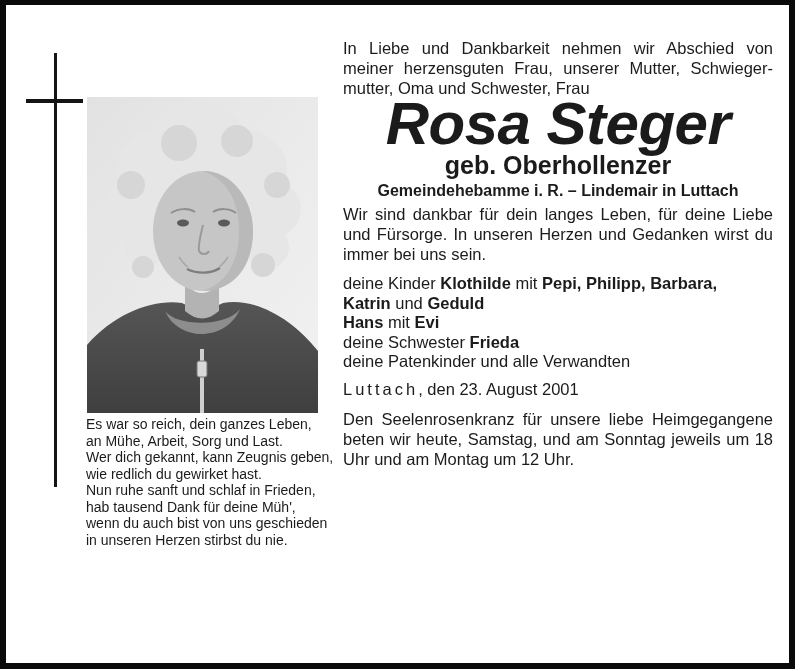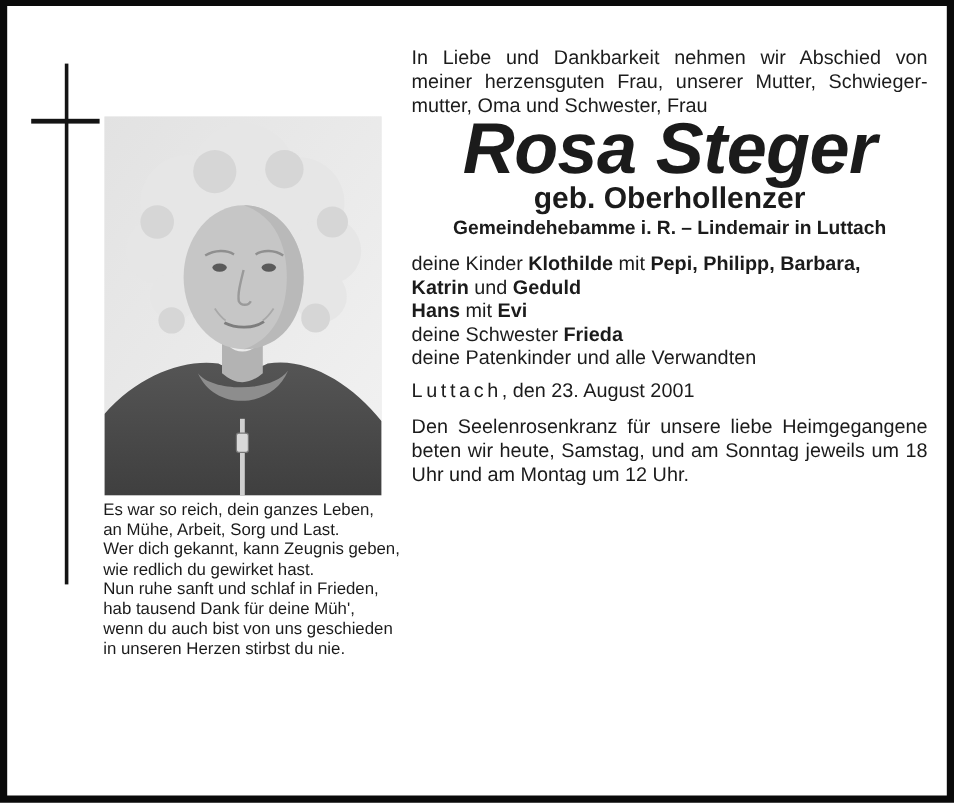--- a/index.html
+++ b/index.html
@@ -142,20 +142,21 @@
 wenn du auch bist von uns geschieden
 in unseren Herzen stirbst du nie.</div>
 
 <div class="right-col">
   <p class="para intro">In Liebe und Dankbarkeit nehmen wir Abschied von meiner herzensguten Frau, unserer Mutter, Schwieger­mutter, Oma und Schwester, Frau</p>
 
   <div class="name">Rosa Steger</div>
   <div class="maiden">geb. Oberhollenzer</div>
   <div class="profession">Gemeindehebamme i. R. – Lindemair in Luttach</div>
 
+  <p class="para p-thanks">Wir sind dankbar für dein langes Leben, für deine Liebe und Fürsorge. In unseren Herzen und Gedanken wirst du immer bei uns sein.</p>
 
   <div class="family">
     <div class="family-line"><span>deine Kinder </span><span style="font-weight: bold;">Klothilde</span><span> mit </span><span style="font-weight: bold;">Pepi, Philipp, Barbara,</span></div>
     <div class="family-line"><span style="font-weight: bold;">Katrin</span><span> und </span><span style="font-weight: bold;">Geduld</span></div>
     <div class="family-line"><span style="font-weight: bold;">Hans</span><span> mit </span><span style="font-weight: bold;">Evi</span></div>
     <div class="family-line"><span>deine Schwester </span><span style="font-weight: bold; text-align: right;">Frieda</span></div>
     <div class="family-line"><span>deine Patenkinder und alle Verwandten</span></div>
   </div>
 
   <div class="dateline">

